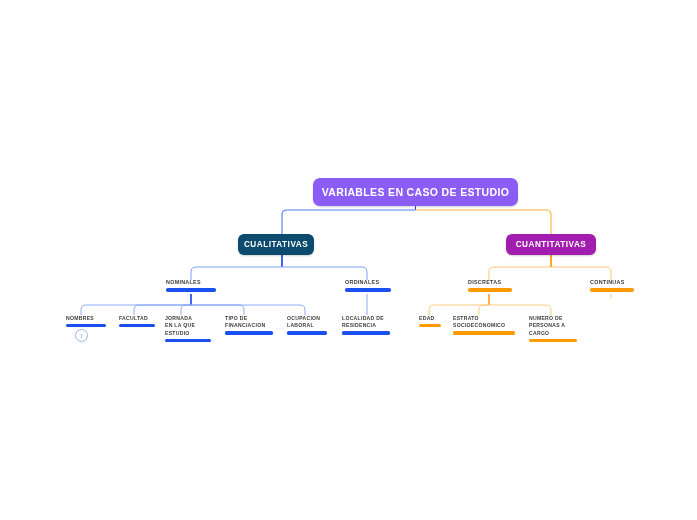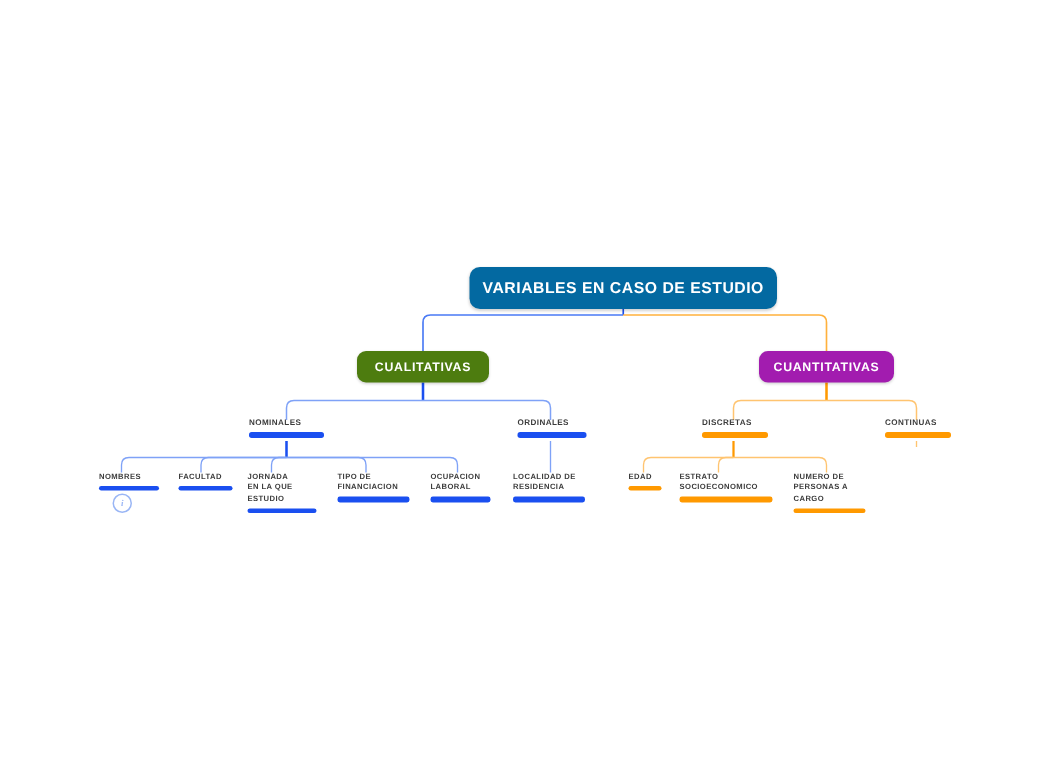--- a/index.html
+++ b/index.html
@@ -33,21 +33,21 @@
     pointer-events: none;
   }
 
   
   .root-node {
     position: absolute;
     left: 313px;
     top: 178px;
     width: 205px;
     height: 28px;
-    background: #0369a1;
+    background: #8b5cf6;
     border-radius: 7px;
     box-shadow: 0 1px 2px rgba(0,0,0,0.18);
     display: flex;
     align-items: center;
     justify-content: center;
   }
   .root-node .label {
     color: #ffffff;
     font-size: 10.5px;
     font-weight: bold;
@@ -68,22 +68,22 @@
   .pill-node .label {
     color: #ffffff;
     font-size: 8.2px;
     font-weight: bold;
     letter-spacing: 0.5px;
     white-space: nowrap;
   }
   .pill-cual {
     left: 238px;
     top: 234px;
-    width: 88px;
-    background: #4d7c0f;
+    width: 76px;
+    background: #0c4a6e;
   }
   .pill-cuan {
     left: 506px;
     top: 234px;
     width: 90px;
     background: #a21caf;
   }
 
   
   .u-node {

